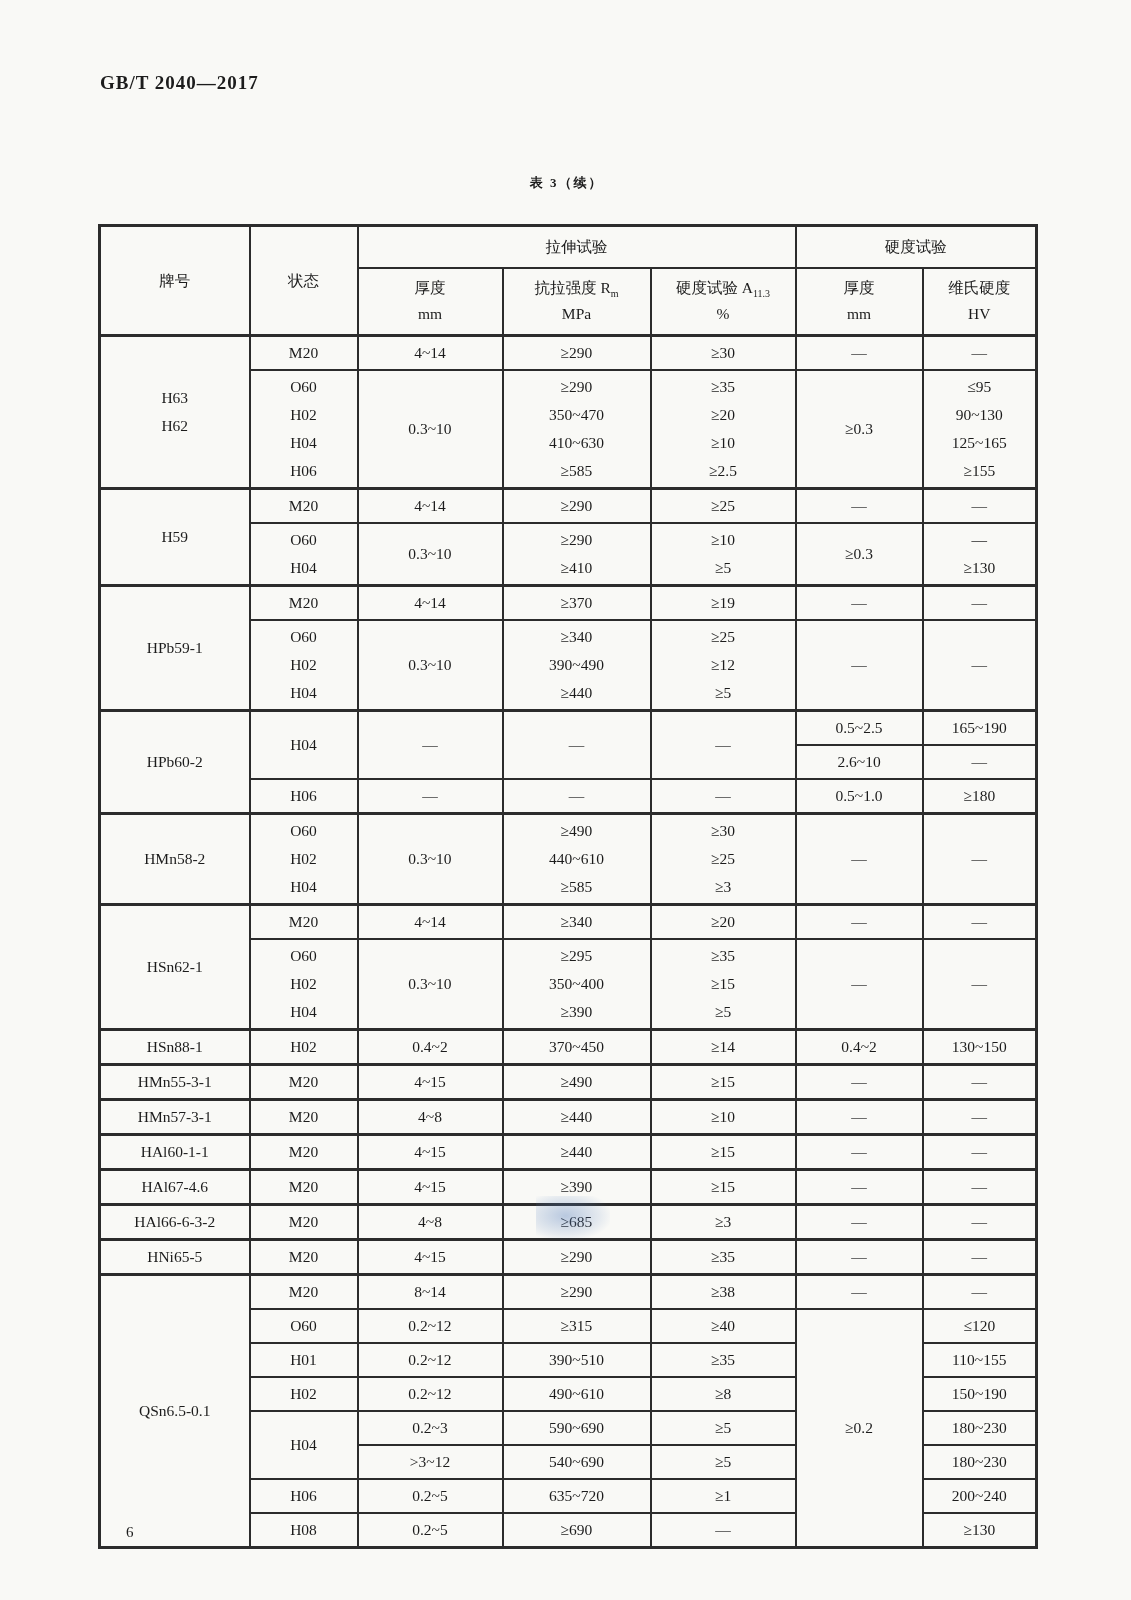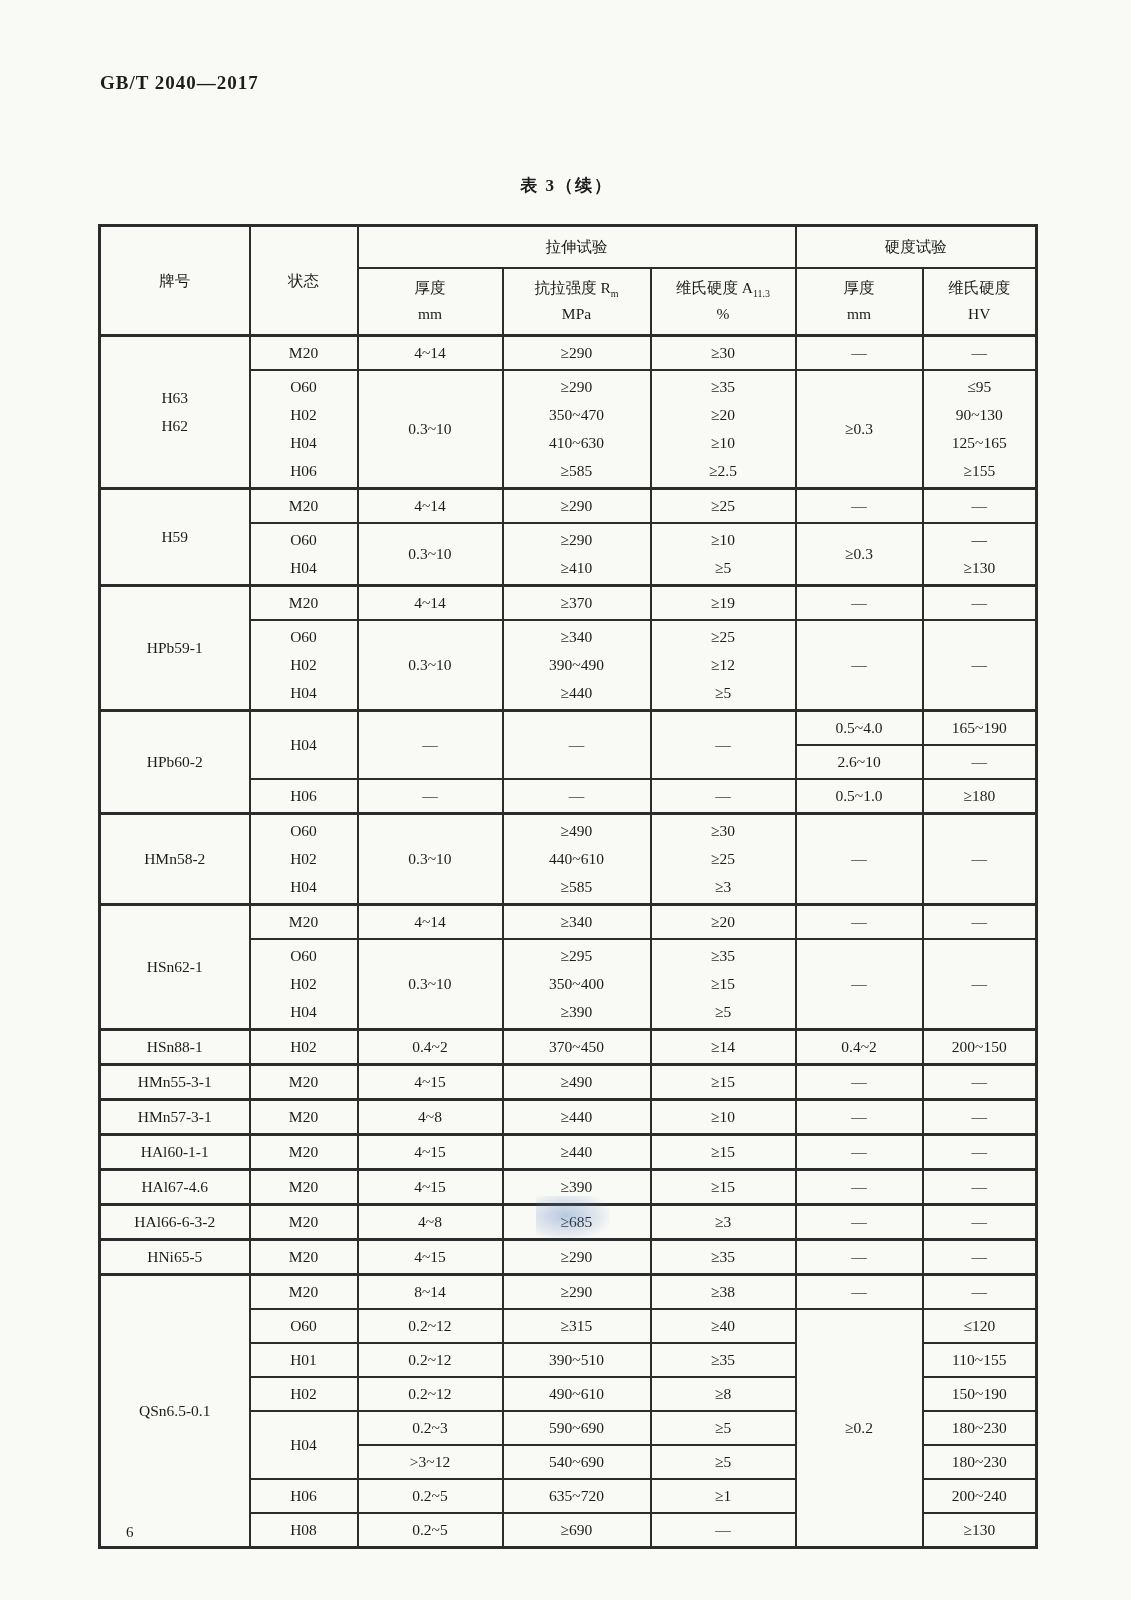--- a/index.html
+++ b/index.html
@@ -8,21 +8,21 @@
     background:#f9f9f6;
     font-family:"Liberation Serif","DejaVu Serif",serif;
     color:#1c1c1c;
   }
   .std-no{
     position:absolute;left:100px;top:72px;
     font-size:19px;font-weight:bold;letter-spacing:1px;text-align:center;
   }
   .caption{
     position:absolute;left:98px;top:174px;width:937px;
-    text-align:center;font-size:17px;font-weight:bold;letter-spacing:2px;
+    text-align:center;font-size:13px;font-weight:bold;letter-spacing:2px;
   }
   table.spec{
     position:absolute;left:98px;top:224px;width:937px;
     border-collapse:collapse;table-layout:fixed;
     text-align:center;font-size:15.5px;
     border:3px solid #2c2c2c;
   }
   col.c1{width:150px}col.c2{width:108px}col.c3{width:145px}
   col.c4{width:148px}col.c5{width:145px}col.c6{width:127px}col.c7{width:114px}
   td,th{
@@ -74,21 +74,21 @@
         <th rowspan="2">牌号</th>
         <th rowspan="2">状态</th>
         <th colspan="3">拉伸试验</th>
         <th colspan="2">硬度试验</th>
       </tr>
       <tr>
         <th>厚度
 mm</th>
         <th><span>抗拉强度 R</span><sub>m</sub><span>
 MPa</span></th>
-        <th><span>维氏硬度 A</span><sub>11.3</sub><span>
+        <th><span>硬度试验 A</span><sub>11.3</sub><span>
 %</span></th>
         <th>厚度
 mm</th>
         <th>维氏硬度
 HV</th>
       </tr>
     </thead>
   <tbody>
       <tr class="g">
         <td rowspan="2">H63
@@ -163,21 +163,21 @@
 ≥5</td>
         <td class="dash">—</td>
         <td class="dash">—</td>
       </tr>
       <tr class="g">
         <td rowspan="3">HPb60-2</td>
         <td rowspan="2">H04</td>
         <td rowspan="2" class="dash">—</td>
         <td rowspan="2" class="dash">—</td>
         <td rowspan="2" class="dash">—</td>
-        <td>0.5~4.0</td>
+        <td>0.5~2.5</td>
         <td>165~190</td>
       </tr>
       <tr>
         <td>2.6~10</td>
         <td class="dash">—</td>
       </tr>
       <tr>
         <td>H06</td>
         <td class="dash">—</td>
         <td class="dash">—</td>
@@ -223,21 +223,21 @@
         <td class="dash">—</td>
         <td class="dash">—</td>
       </tr>
       <tr class="g">
         <td>HSn88-1</td>
         <td>H02</td>
         <td>0.4~2</td>
         <td>370~450</td>
         <td>≥14</td>
         <td>0.4~2</td>
-        <td>200~150</td>
+        <td>130~150</td>
       </tr>
       <tr class="g">
         <td>HMn55-3-1</td>
         <td>M20</td>
         <td>4~15</td>
         <td>≥490</td>
         <td>≥15</td>
         <td class="dash">—</td>
         <td class="dash">—</td>
       </tr>

